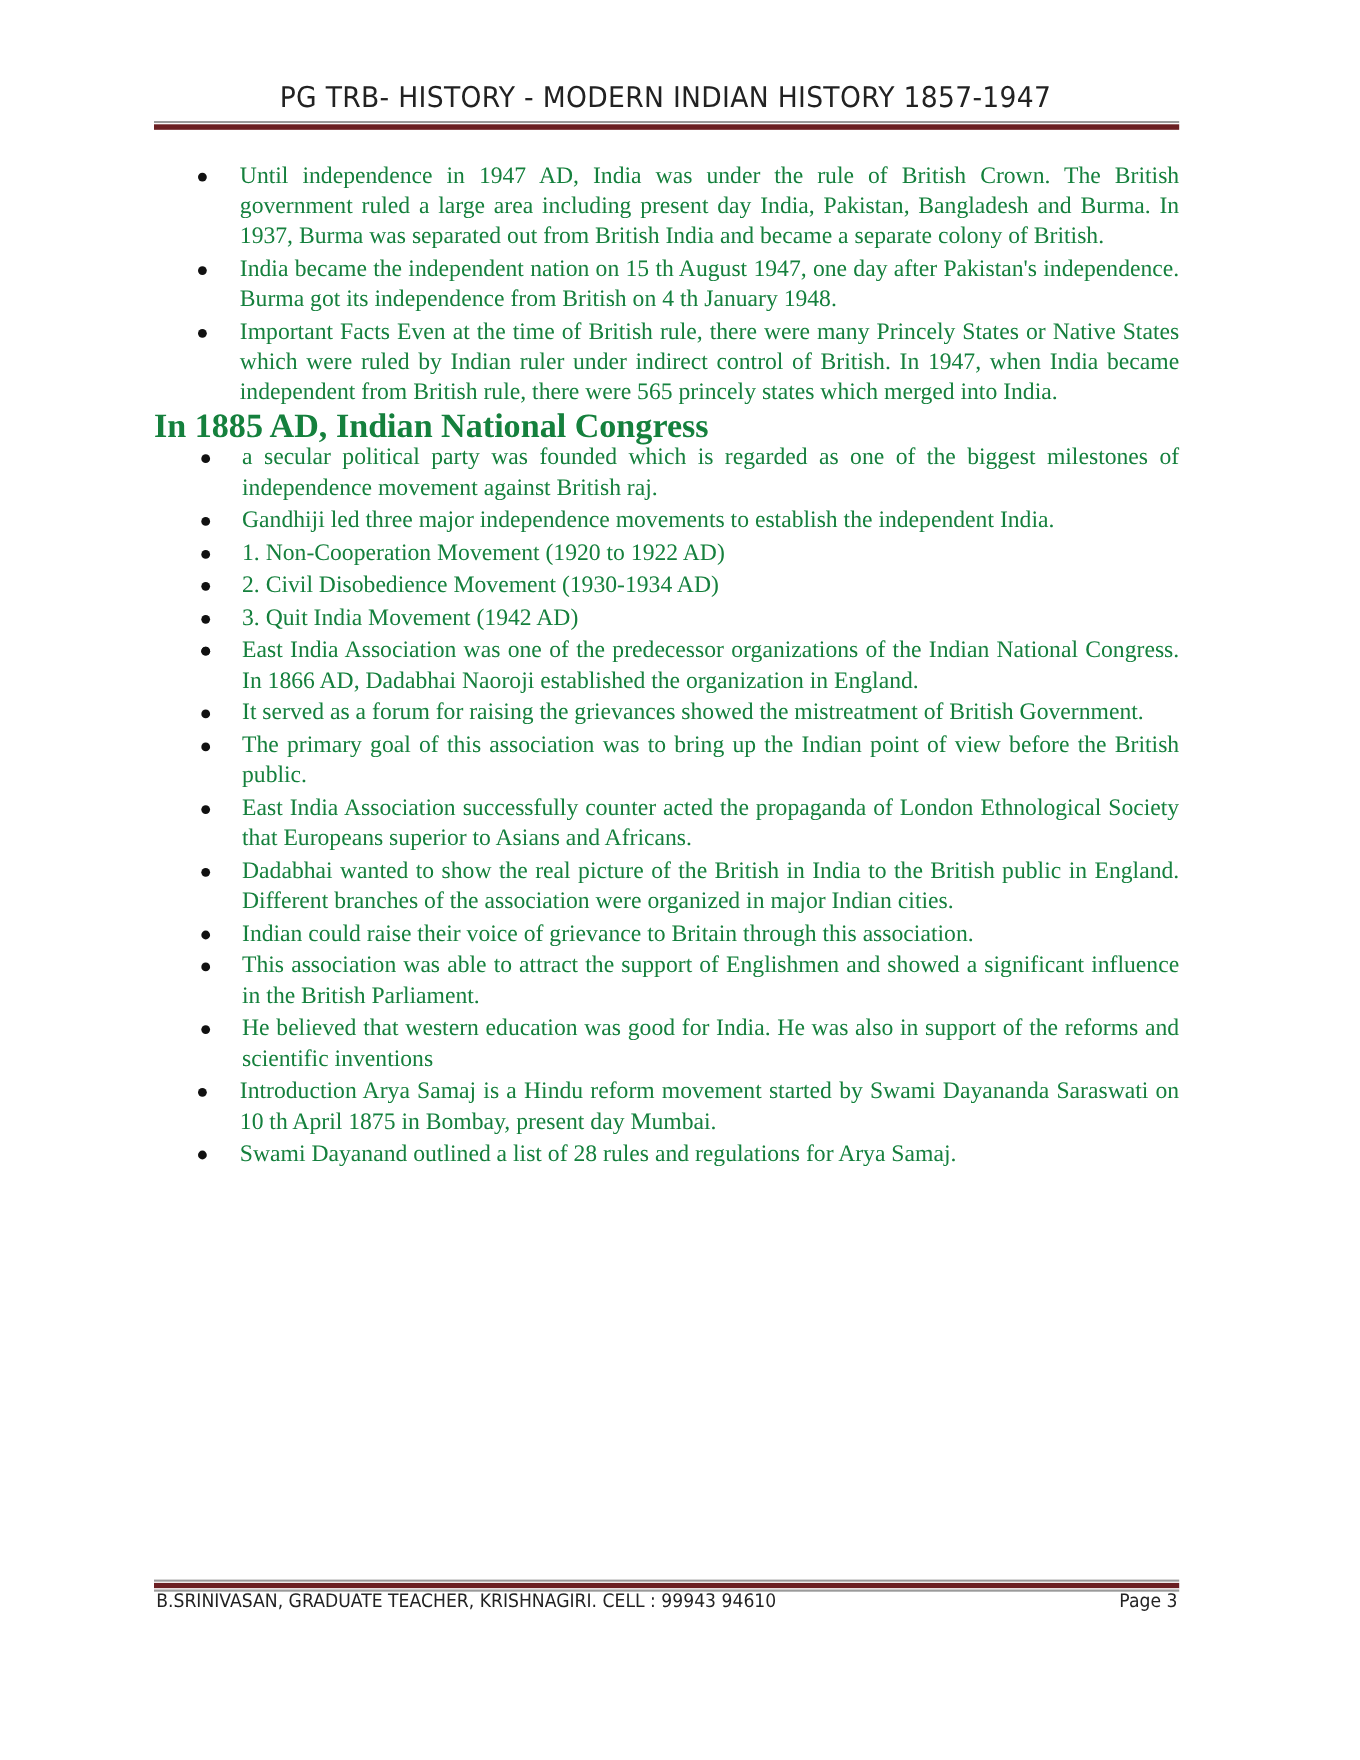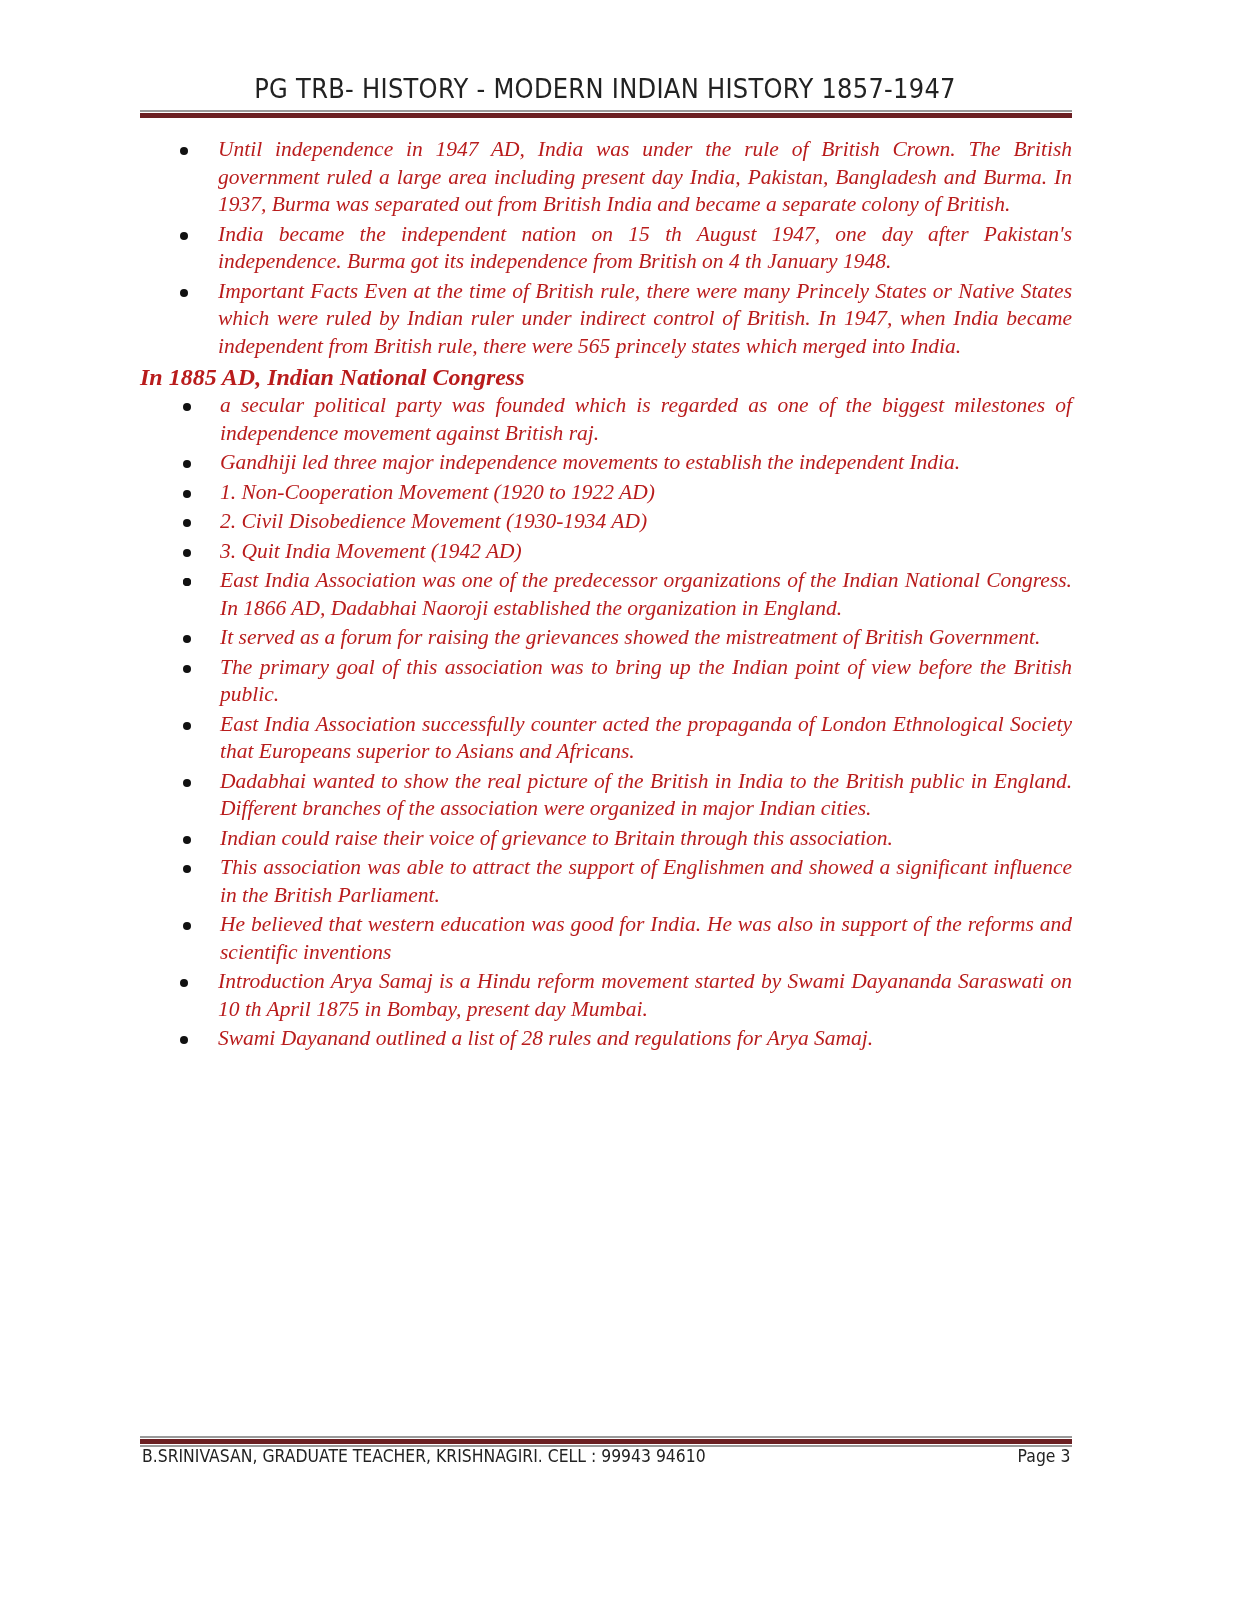--- a/index.html
+++ b/index.html
@@ -16,36 +16,36 @@
     }
     .rule { position: absolute; left: 140px; width: 932px; }
     .rule .thin { height: 2px; background: #9a9a9a; }
     .rule .gap { height: 1px; background: #fff; }
     .rule .thick { height: 5px; background: #6b1f22; }
 
     .header-rule { top: 110px; }
     .footer-rule { top: 1436px; }
 
     .content {
-      position: absolute; left: 140px; width: 932px; top: 136px;
+      position: absolute; left: 140px; width: 932px; top: 146px;
       font-family: "Liberation Serif", serif;
-      font-size: 21.5px; line-height: 27.5px; color: #b91c1c; font-style: italic;
+      font-size: 21.5px; line-height: 27.5px; color: #15803d;
     }
     ul.blist { list-style: none; margin: 0; padding: 0; }
     ul.blist li { position: relative; padding-left: 78px; text-align: justify; margin-bottom: 2px; }
     ul.blist li .dot {
       position: absolute; left: 40px; top: 11px;
       width: 8px; height: 8px; border-radius: 50%; background: #111;
     }
     ul.blist.wide li { padding-left: 80px; }
     ul.blist.wide li .dot { left: 43px; }
 
     h2.sec {
       font-family: "Liberation Serif", serif;
-      font-weight: bold; font-size: 24px; margin: 0; line-height: 30px;
+      font-weight: bold; font-size: 31px; margin: 0; line-height: 30px;
     }
     .sec1 { margin-top: 28px; margin-bottom: 27px; }
     .sec2 { margin-top: 30px; margin-bottom: 27px; }
 
     .footer-left {
       position: absolute; left: 142px; top: 1446px;
       font-family: "DejaVu Sans", sans-serif;
       font-size: 17px; color: #222; white-space: nowrap;
       transform: scaleX(0.92); transform-origin: left;
     }

